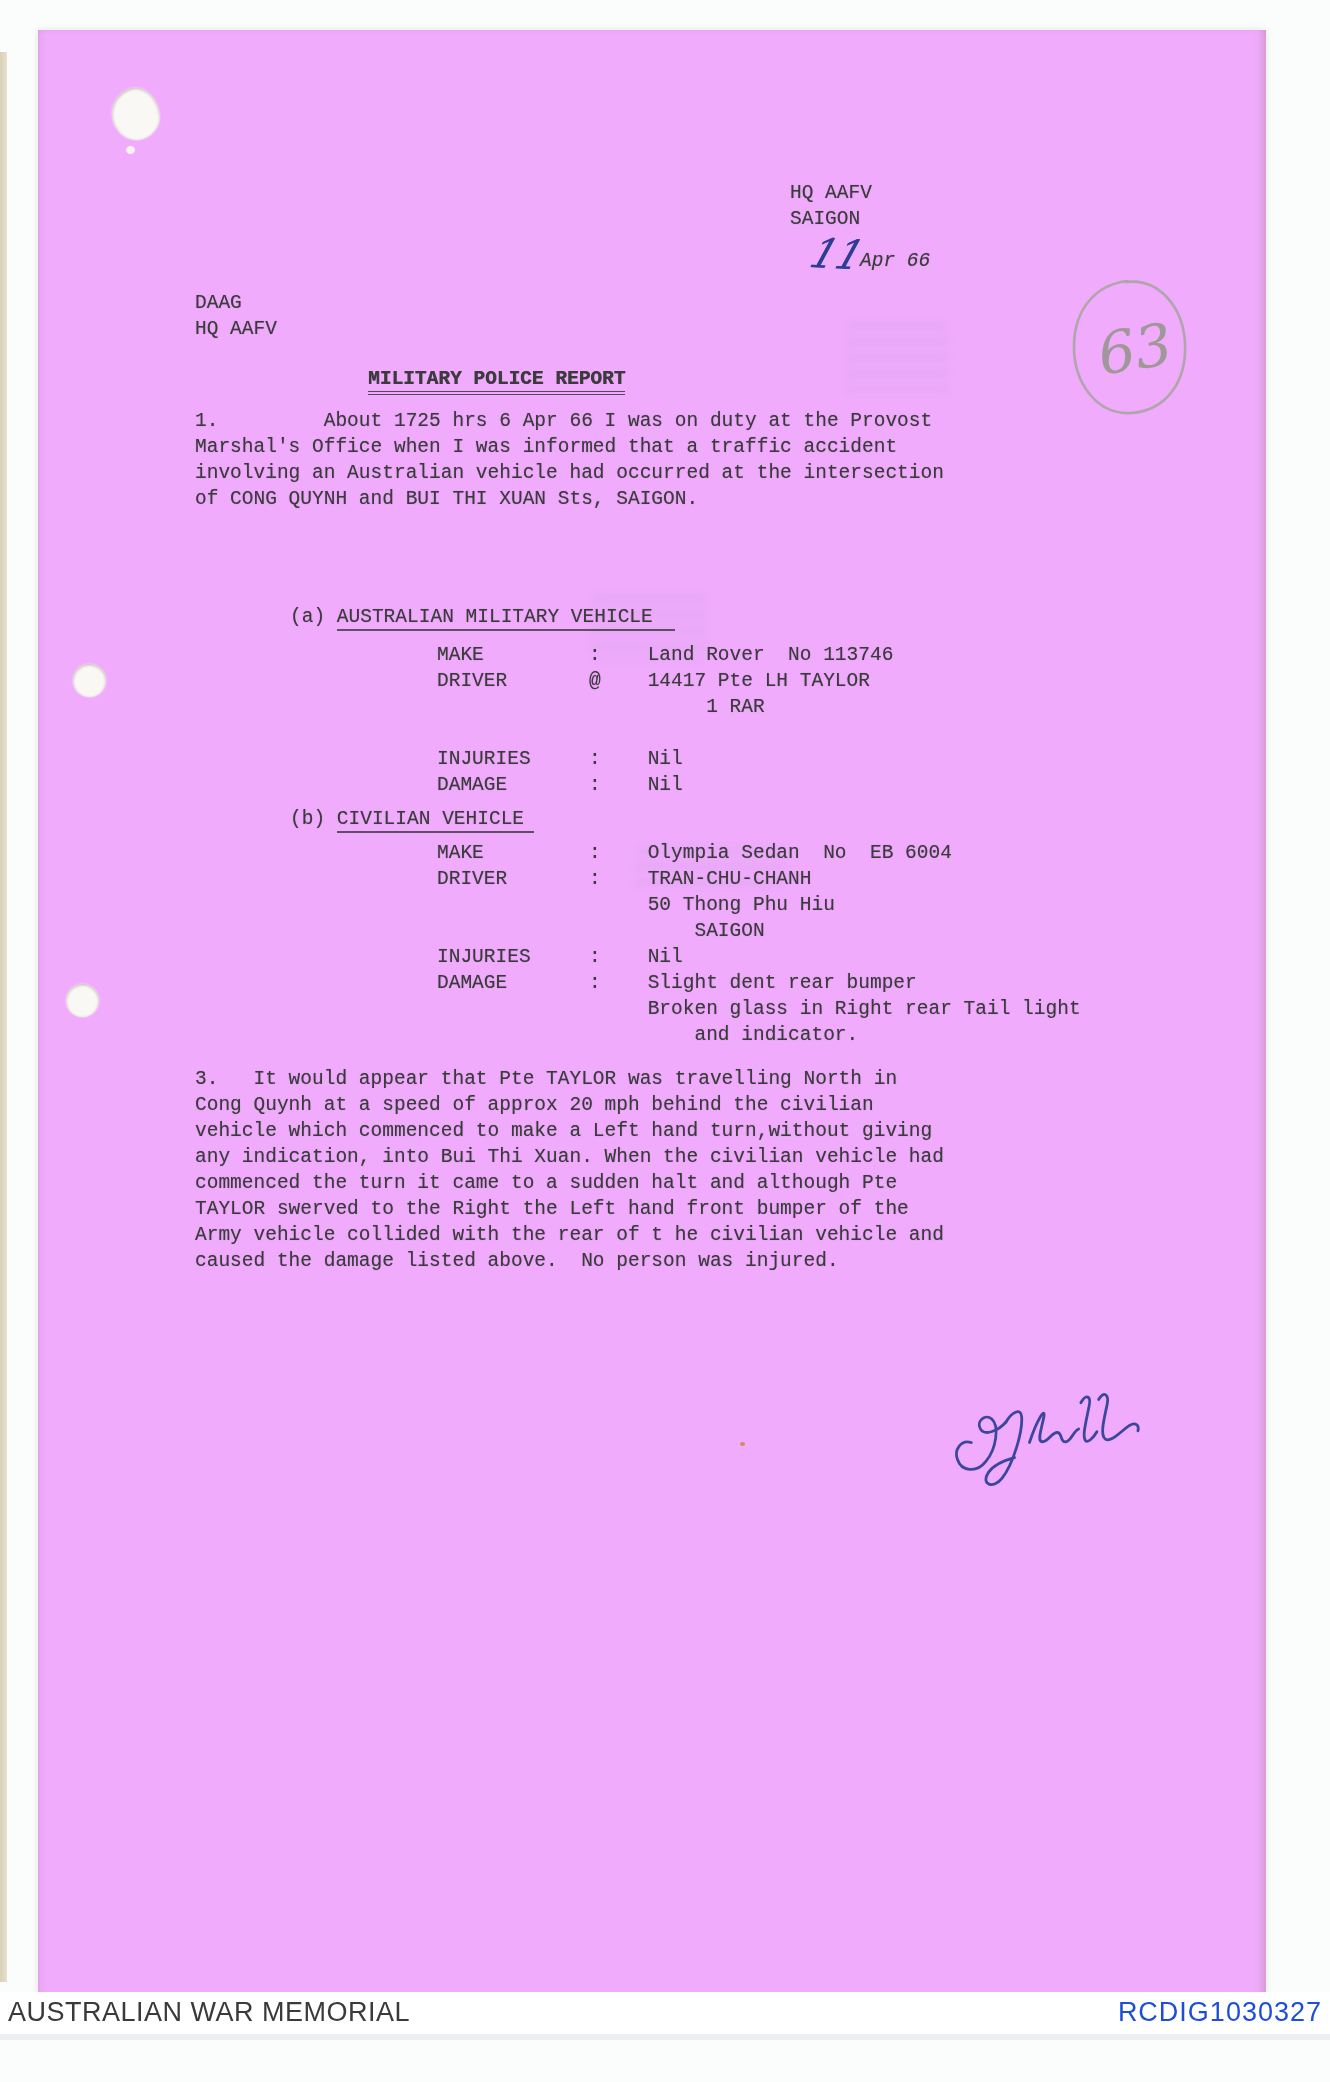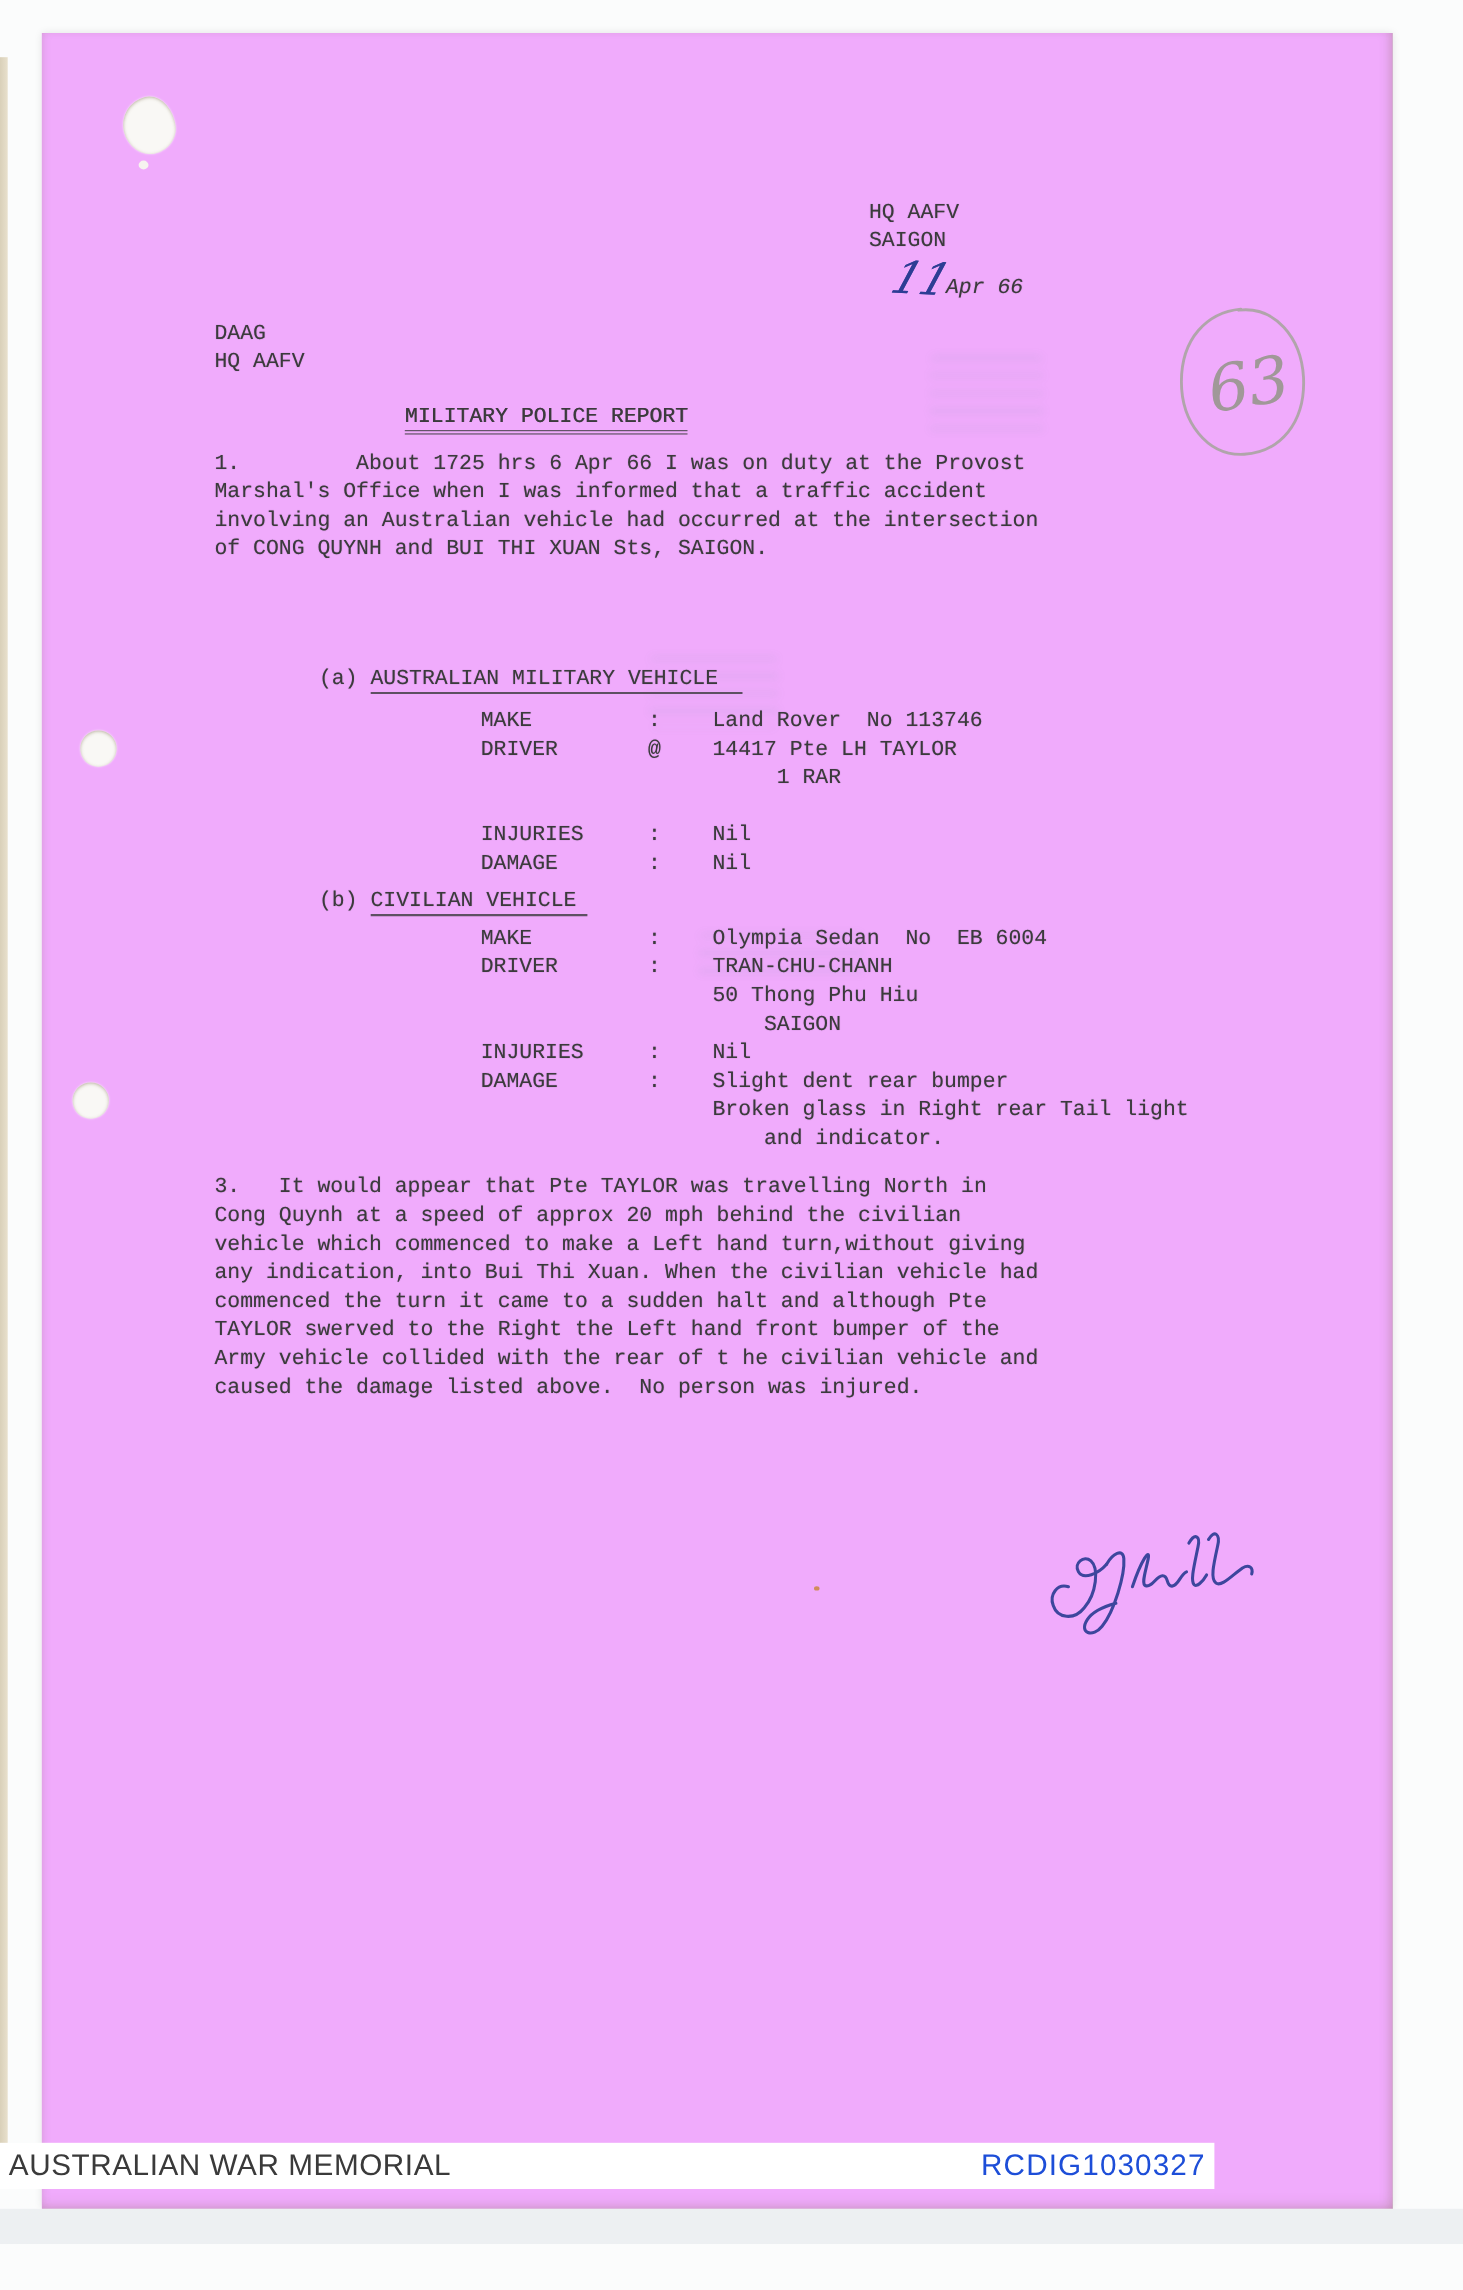--- a/index.html
+++ b/index.html
@@ -11,21 +11,21 @@
   
   .edge-sliver{
     position:absolute;left:0;top:52px;width:7px;height:1930px;
     background:linear-gradient(90deg,#d9d0b9,#e8e0cc);
   }
   .footer-band{
     position:absolute;left:0;top:2008px;width:1330px;height:32px;
     background:#edf0f2;
   }
   .archive-footer{
-    position:absolute;left:0;top:1948px;width:1104px;height:42px;background:#ffffff;
+    position:absolute;left:0;top:1992px;width:1330px;height:42px;background:#ffffff;
   }
   .archive-footer .left{
     position:absolute;left:8px;top:3px;
     font:27px/34px "Liberation Sans",sans-serif;color:#3a3a3a;letter-spacing:.5px;
   }
   .archive-footer .right{
     position:absolute;right:8px;top:3px;
     font:27px/34px "Liberation Sans",sans-serif;color:#1d4ed8;letter-spacing:1px;
   }
   
@@ -39,21 +39,21 @@
       inset 5px 0 10px -6px rgba(118,102,70,.18);
   }
   
   .tw{
     position:absolute;
     font:19.5px/26px "Liberation Mono",monospace;
     color:#3b3a3c;white-space:pre;
     text-shadow:0 0 1px rgba(55,54,58,.42);
   }
   .title{
-    font-weight:normal;letter-spacing:0;
+    font-weight:bold;letter-spacing:0;
     border-bottom:4px double rgba(58,57,59,.85);
     padding-bottom:1px;
     text-shadow:.5px 0 0 rgba(55,54,58,.8);
   }
   .sec-heading .u{
     border-bottom:2px solid rgba(58,57,59,.8);
     padding-bottom:1px;
     font-family:Liberation Mono, monospace;
   }
   .sig-text{text-align:right;}

